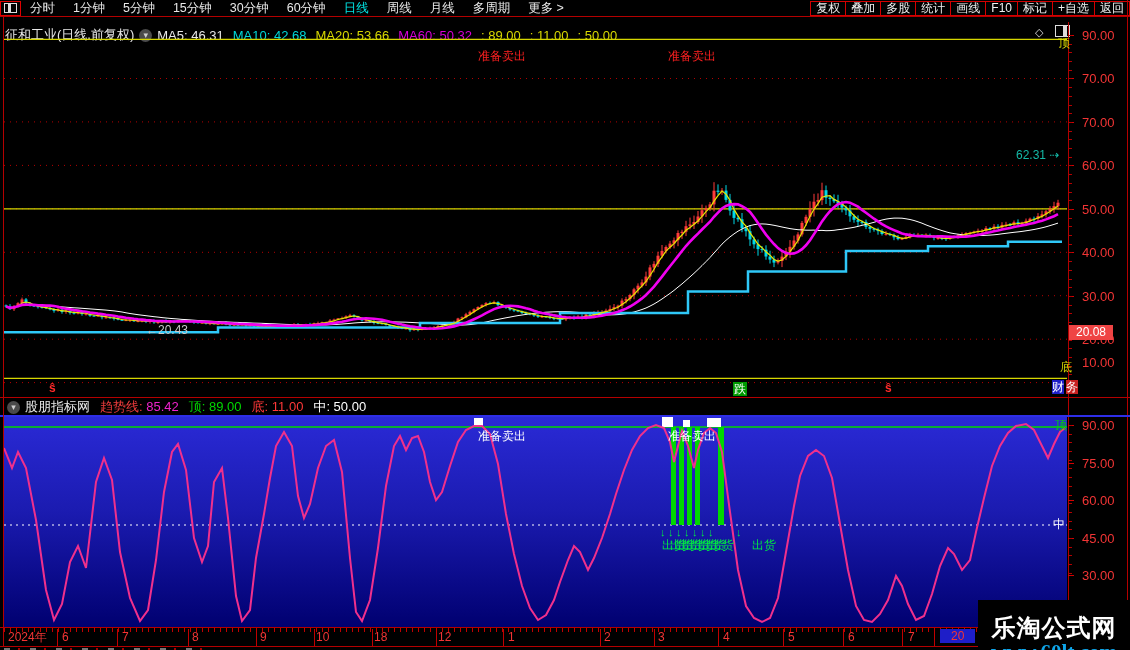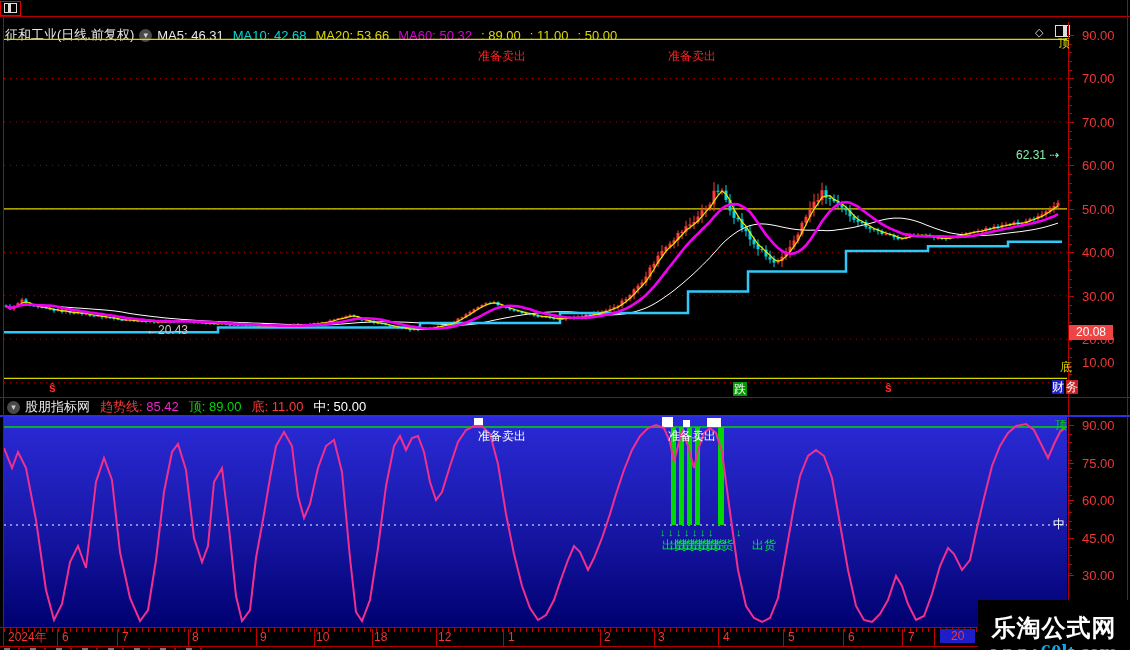--- a/index.html
+++ b/index.html
@@ -49,21 +49,45 @@
   .split-icon{display:inline-block;width:13px;height:10px;border:1px solid #ddd;position:relative;}
   .split-icon::after{content:"";position:absolute;right:2px;top:0;width:4px;height:10px;background:#ddd;}
 </style>
 </head>
 <body>
 
 <div id="navbar" class="abs">
   <span id="win-icon">
       <span class="pane-glyph"></span>
     </span>
+  <span id="nav-items">
+      <span class="nav-item">分时</span>
+      <span class="nav-item">1分钟</span>
+      <span class="nav-item">5分钟</span>
+      <span class="nav-item">15分钟</span>
+      <span class="nav-item">30分钟</span>
+      <span class="nav-item">60分钟</span>
+      <span class="nav-item active">日线</span>
+      <span class="nav-item">周线</span>
+      <span class="nav-item">月线</span>
+      <span class="nav-item">多周期</span>
+      <span class="nav-item">更多 &gt;</span>
+    </span>
   <span id="nav-spacer"></span>
+  <span id="nav-buttons">
+      <span class="nav-btn">复权</span>
+      <span class="nav-btn">叠加</span>
+      <span class="nav-btn">多股</span>
+      <span class="nav-btn">统计</span>
+      <span class="nav-btn">画线</span>
+      <span class="nav-btn">F10</span>
+      <span class="nav-btn">标记</span>
+      <span class="nav-btn">+自选</span>
+      <span class="nav-btn">返回</span>
+    </span>
 </div>
 <div class="hline" style="top:16px;"></div>
 
 <div id="titlebar" class="abs">
   <span id="stock-name">征和工业(日线.前复权)</span>
   <span class="chev-circle">▾</span>
   <span id="ma-values"><span class="ma-val" style="color: rgb(232, 232, 232);">MA5: 46.31</span><span class="ma-val" style="color: rgb(0, 216, 216);">MA10: 42.68</span><span class="ma-val" style="color: rgb(216, 216, 0);">MA20: 53.66</span><span class="ma-val" style="color: rgb(216, 0, 216);">MA60: 50.32</span><span class="ma-val" style="color: rgb(216, 216, 0);">: 89.00</span><span class="ma-val" style="color: rgb(216, 216, 0);">: 11.00</span><span class="ma-val" style="color: rgb(216, 216, 0);">: 50.00</span></span>
 </div>
 <span class="ov" style="left:1035px;top:23px;"><span class="icon-diamond">◇</span></span>
 <span class="ov" style="left:1055px;top:24px;"><span class="split-icon"></span></span>
@@ -614,21 +638,21 @@
     </g>
     <polyline points="2,268.4 6,269.8 10,269.3 14,268.3 18,266.9 22,266.6 26,266.7 30,266.9 34,267.2 38,267.4 42,267.6 46,267.9 50,268.3 54,268.6 58,268.9 62,269.2 66,269.5 70,269.8 74,270.0 78,270.3 82,270.6 86,270.9 90,271.2 94,271.5 98,271.8 102,272.1 106,272.5 110,272.9 114,273.4 118,274.0 122,274.8 126,275.5 130,276.1 134,276.7 138,277.2 142,277.7 146,278.2 150,278.7 154,279.1 158,279.6 162,280.0 166,280.4 170,280.7 174,281.0 178,281.4 182,281.6 186,281.9 190,282.2 194,282.5 198,282.7 202,283.0 206,283.2 210,283.4 214,283.6 218,283.8 222,283.9 226,284.1 230,284.3 234,284.4 238,284.6 242,284.7 246,284.9 250,285.1 254,285.2 258,285.3 262,285.5 266,285.7 270,285.8 274,286.0 278,286.2 282,286.4 286,286.5 290,286.7 294,286.8 298,286.9 302,286.9 306,287.0 310,287.0 314,287.0 318,286.9 322,286.9 326,286.7 330,286.5 334,286.3 338,286.0 342,285.7 346,285.4 350,285.0 354,284.7 358,284.5 362,284.3 366,284.1 370,284.0 374,283.9 378,283.8 382,283.8 386,283.8 390,283.9 394,284.0 398,284.1 402,284.2 406,284.4 410,284.6 414,284.8 418,285.1 422,285.3 426,285.5 430,285.8 434,286.0 438,286.3 442,286.6 446,286.8 450,287.1 454,287.2 458,287.1 462,286.9 466,286.6 470,286.1 474,285.5 478,284.8 482,284.0 486,283.1 490,282.2 494,281.4 498,280.6 502,279.8 506,279.1 510,278.3 514,277.6 518,277.0 522,276.4 526,275.8 530,275.3 534,274.9 538,274.6 542,274.2 546,274.0 550,273.8 554,273.7 558,273.7 562,273.7 566,273.8 570,274.1 574,274.4 578,274.8 582,275.1 586,275.6 590,276.0 594,276.4 598,276.7 602,276.9 606,276.9 610,276.8 614,276.6 618,276.2 622,275.7 626,274.9 630,274.0 634,272.8 638,271.5 642,270.0 646,268.1 650,266.0 654,263.6 658,261.0 662,258.2 666,255.4 670,252.4 674,249.1 678,245.9 682,242.4 686,238.9 690,235.3 694,231.5 698,227.6 702,223.6 706,219.5 710,215.0 714,210.6 718,206.1 722,202.3 726,198.9 730,195.9 734,193.2 738,191.0 742,189.0 746,187.6 750,186.7 754,186.1 758,185.9 762,186.1 766,186.6 770,187.3 774,188.1 778,189.0 782,189.8 786,190.6 790,191.2 794,191.7 798,191.9 802,192.2 806,192.2 810,192.1 814,192.5 818,192.4 822,192.7 826,192.6 830,192.3 834,191.7 838,191.3 842,190.6 846,190.0 850,189.3 854,188.4 858,187.3 862,186.5 866,185.4 870,184.3 874,183.1 878,182.0 882,181.1 886,180.5 890,180.1 894,180.1 898,180.2 902,180.8 906,181.5 910,182.5 914,183.8 918,185.2 922,186.9 926,188.4 930,189.9 934,191.3 938,192.6 942,193.8 946,194.9 950,195.6 954,196.2 958,196.7 962,197.1 966,197.4 970,197.5 974,197.5 978,197.5 982,197.3 986,197.1 990,196.8 994,196.4 998,195.8 1002,195.3 1006,194.8 1010,194.3 1014,193.9 1018,193.4 1022,192.8 1026,192.2 1030,191.5 1034,190.7 1038,189.8 1042,188.8 1046,187.6 1050,186.4 1054,185.1" fill="none" stroke="#ffffff" stroke-width="1"></polyline>
     <polyline points="0,294.2 214,294.2 214,289.5 416,289.5 416,285.1 556,285.1 556,275.1 684,275.1 684,253.4 744,253.4 744,233.4 842,233.4 842,213.0 924,213.0 924,208.2 1004,208.2 1004,203.8 1058,203.8" fill="none" stroke="#2fc8f8" stroke-width="2.5"></polyline>
     <polyline points="2,268.4 6,269.8 10,269.3 14,268.2 18,265.0 22,264.0 26,264.7 30,267.0 34,268.2 38,268.9 42,269.6 46,270.3 50,271.4 54,271.9 58,272.8 62,272.9 66,273.9 70,274.3 74,274.7 78,275.1 82,275.2 86,276.5 90,277.0 94,277.6 98,278.2 102,278.7 106,279.5 110,279.8 114,280.6 118,281.5 122,282.0 126,282.0 130,282.4 134,282.7 138,282.9 142,283.2 146,283.0 150,283.6 154,283.6 158,283.8 162,283.8 166,283.5 170,283.7 174,283.2 178,283.2 182,283.1 186,283.3 190,283.6 194,284.2 198,284.6 202,285.0 206,285.1 210,285.6 214,285.6 218,285.6 222,285.7 226,286.1 230,286.6 234,286.7 238,286.6 242,286.8 246,286.9 250,287.5 254,287.7 258,287.9 262,287.8 266,287.8 270,287.8 274,288.0 278,288.2 282,287.9 286,287.4 290,287.0 294,287.2 298,287.2 302,287.0 306,286.6 310,286.1 314,285.8 318,285.1 322,284.6 326,283.8 330,282.8 334,281.5 338,280.7 342,279.7 346,278.6 350,278.0 354,278.6 358,280.3 362,281.6 366,282.8 370,283.6 374,284.6 378,285.3 382,285.9 386,287.0 390,287.9 394,288.8 398,289.5 402,290.1 406,291.0 410,291.2 414,291.7 418,291.2 422,291.1 426,290.6 430,290.1 434,289.2 438,288.3 442,287.3 446,286.4 450,285.2 454,283.3 458,281.2 462,278.7 466,276.5 470,273.7 474,271.3 478,269.0 482,267.0 486,265.7 490,264.8 494,265.5 498,266.6 502,268.5 506,270.0 510,271.3 514,272.5 518,273.6 522,274.6 526,275.5 530,276.3 534,277.5 538,278.3 542,278.7 546,279.1 550,279.8 554,280.4 558,280.7 562,280.6 566,280.0 570,279.6 574,279.3 578,279.3 582,278.2 586,278.0 590,276.8 594,276.1 598,274.7 602,273.7 606,272.5 610,270.8 614,269.2 618,266.5 622,263.8 626,260.2 630,256.4 634,252.0 638,247.8 642,243.5 646,237.5 650,231.3 654,224.3 658,218.8 662,213.2 666,209.2 670,205.6 674,201.0 678,197.0 682,192.3 686,189.4 690,186.2 694,183.0 698,178.3 702,173.7 706,169.7 710,163.2 714,157.6 718,153.0 722,156.1 726,162.3 730,171.4 734,177.9 738,183.8 742,188.2 746,194.9 750,200.3 754,206.3 758,209.7 762,213.8 766,217.2 770,221.5 774,223.0 778,222.0 782,218.4 786,213.6 790,208.3 794,202.5 798,194.6 802,186.7 806,178.3 810,171.2 814,165.6 818,159.3 822,158.0 826,157.7 830,161.4 834,163.2 838,166.1 842,169.1 846,173.4 850,177.5 854,181.3 858,183.2 862,185.6 866,187.9 870,190.5 874,191.9 878,193.6 882,195.0 886,196.3 890,197.4 894,199.1 898,200.3 902,200.2 906,198.9 910,197.9 914,197.4 918,197.4 922,197.3 926,197.6 930,198.4 934,199.4 938,200.1 942,200.4 946,200.1 950,199.6 954,198.3 958,197.4 962,196.2 966,195.4 970,194.4 974,193.7 978,193.1 982,191.9 986,191.3 990,189.8 994,189.7 998,188.4 1002,187.7 1006,186.7 1010,185.8 1014,185.6 1018,185.0 1022,184.6 1026,182.9 1030,181.5 1034,179.9 1038,178.4 1042,175.9 1046,173.5 1050,170.8 1054,167.9" fill="none" stroke="#e8e800" stroke-width="1.2"></polyline>
     <polyline points="2,268.4 6,269.8 10,269.3 14,268.3 18,266.9 22,266.6 26,266.7 30,266.9 34,267.2 38,267.4 42,267.6 46,267.6 50,268.0 54,268.7 58,269.9 62,270.7 66,271.4 70,272.1 74,272.6 78,273.3 82,273.8 86,274.5 90,275.0 94,275.6 98,276.1 102,276.7 106,277.2 110,277.8 114,278.5 118,279.1 122,279.8 126,280.2 130,280.8 134,281.3 138,281.6 142,282.1 146,282.4 150,282.8 154,283.0 158,283.1 162,283.3 166,283.4 170,283.5 174,283.4 178,283.5 182,283.4 186,283.5 190,283.5 194,283.6 198,283.7 202,283.9 206,284.1 210,284.3 214,284.6 218,284.8 222,285.1 226,285.4 230,285.7 234,285.9 238,286.0 242,286.2 246,286.4 250,286.6 254,286.8 258,287.1 262,287.3 266,287.3 270,287.5 274,287.6 278,287.8 282,287.8 286,287.8 290,287.6 294,287.7 298,287.6 302,287.4 306,287.3 310,287.1 314,286.7 318,286.4 322,286.1 326,285.6 330,285.1 334,284.4 338,283.7 342,282.9 346,282.0 350,281.3 354,280.8 358,280.6 362,280.3 366,280.5 370,280.8 374,281.3 378,281.8 382,282.7 386,283.8 390,284.8 394,285.7 398,286.6 402,287.4 406,288.2 410,288.8 414,289.5 418,290.0 422,290.4 426,290.5 430,290.7 434,290.5 438,290.2 442,289.8 446,289.1 450,288.4 454,287.3 458,286.1 462,284.7 466,283.0 470,281.2 474,279.3 478,277.3 482,275.1 486,273.1 490,271.1 494,269.8 498,268.7 502,268.1 506,267.9 510,268.0 514,268.4 518,269.2 522,270.3 526,271.3 530,272.7 534,273.9 538,274.9 542,275.7 546,276.6 550,277.4 554,278.1 558,278.7 562,279.2 566,279.5 570,279.7 574,279.7 578,279.8 582,279.6 586,279.4 590,278.9 594,278.3 598,277.6 602,276.8 606,276.0 610,274.9 614,273.8 618,272.2 622,270.6 626,268.5 630,266.1 634,263.4 638,260.4 642,257.0 646,252.9 650,248.6 654,243.6 658,238.6 662,233.4 666,228.2 670,223.3 674,218.1 678,213.0 682,208.0 686,203.7 690,199.5 694,195.6 698,191.5 702,187.6 706,183.7 710,178.8 714,174.6 718,170.5 722,167.9 726,166.5 730,166.1 734,166.4 738,168.2 742,170.5 746,174.0 750,179.3 754,185.0 758,190.9 762,196.6 766,201.5 770,206.0 774,210.1 778,213.0 782,215.0 786,215.7 790,215.4 794,213.9 798,211.2 802,207.3 806,202.2 810,196.1 814,190.0 818,183.4 822,178.0 826,173.2 830,169.3 834,166.2 838,164.7 842,164.0 846,164.8 850,166.6 854,168.7 858,171.9 862,174.8 866,177.8 870,180.7 874,183.4 878,186.1 882,188.4 886,190.3 890,192.1 894,193.8 898,195.4 902,196.4 906,197.1 910,197.7 914,198.1 918,198.2 922,198.4 926,198.5 930,198.5 934,198.4 938,198.4 942,198.6 946,198.8 950,198.9 954,198.9 958,198.8 962,198.6 966,198.2 970,197.6 974,196.9 978,196.1 982,195.0 986,194.2 990,193.2 994,192.5 998,191.5 1002,190.7 1006,189.9 1010,188.9 1014,188.2 1018,187.4 1022,186.7 1026,185.7 1030,184.9 1034,183.8 1038,182.7 1042,181.4 1046,179.8 1050,178.2 1054,176.1" fill="none" stroke="#f000f0" stroke-width="2.6"></polyline>
   </svg>
 <div id="main-overlays" class="abs" style="left:0;top:0;">
     <div class="ov" style="left:478px;top:50px;color:#ff2020;font-size:12px;">准备卖出</div>
     <div class="ov" style="left:668px;top:50px;color:#ff2020;font-size:12px;">准备卖出</div>
     <div class="ov" style="left:146px;top:324px;color:#c8c8c8;font-size:12px;">←20.43</div>
-    <div class="ov" style="left:1004px;top:149px;color:#86efac;font-size:12px;padding-left:12px;">62.31 ⇢</div>
+    <div class="ov" style="left:1004px;top:149px;color:#14b8a6;font-size:12px;padding-left:12px;">62.31 ⇢</div>
     <div class="ov" style="left:733px;top:382px;background:#009900;color:#fff;font-size:12px;line-height:14px;padding:0 1px;">跌</div>
     <div class="ov" style="left:49px;top:382px;color:#ff2a2a;font-size:12px;font-weight:bold;">ŝ</div>
     <div class="ov" style="left:885px;top:382px;color:#ff2a2a;font-size:12px;font-weight:bold;">ŝ</div>
     <div class="ov" style="left:1058px;top:37px;color:#d8d800;font-size:12px;z-index:5;">顶</div>
     <div class="ov" style="left:1060px;top:361px;color:#d8d800;font-size:12px;z-index:5;">底</div>
     <div class="ov" style="left:1052px;top:380px;background:#1e1ec8;color:#fff;font-size:12px;line-height:14px;z-index:5;">财</div>
     <div class="ov" style="left:1066px;top:380px;background:#c82020;color:#fff;font-size:12px;line-height:14px;z-index:5;">务</div>
   </div>
 
 <div id="main-axis">

